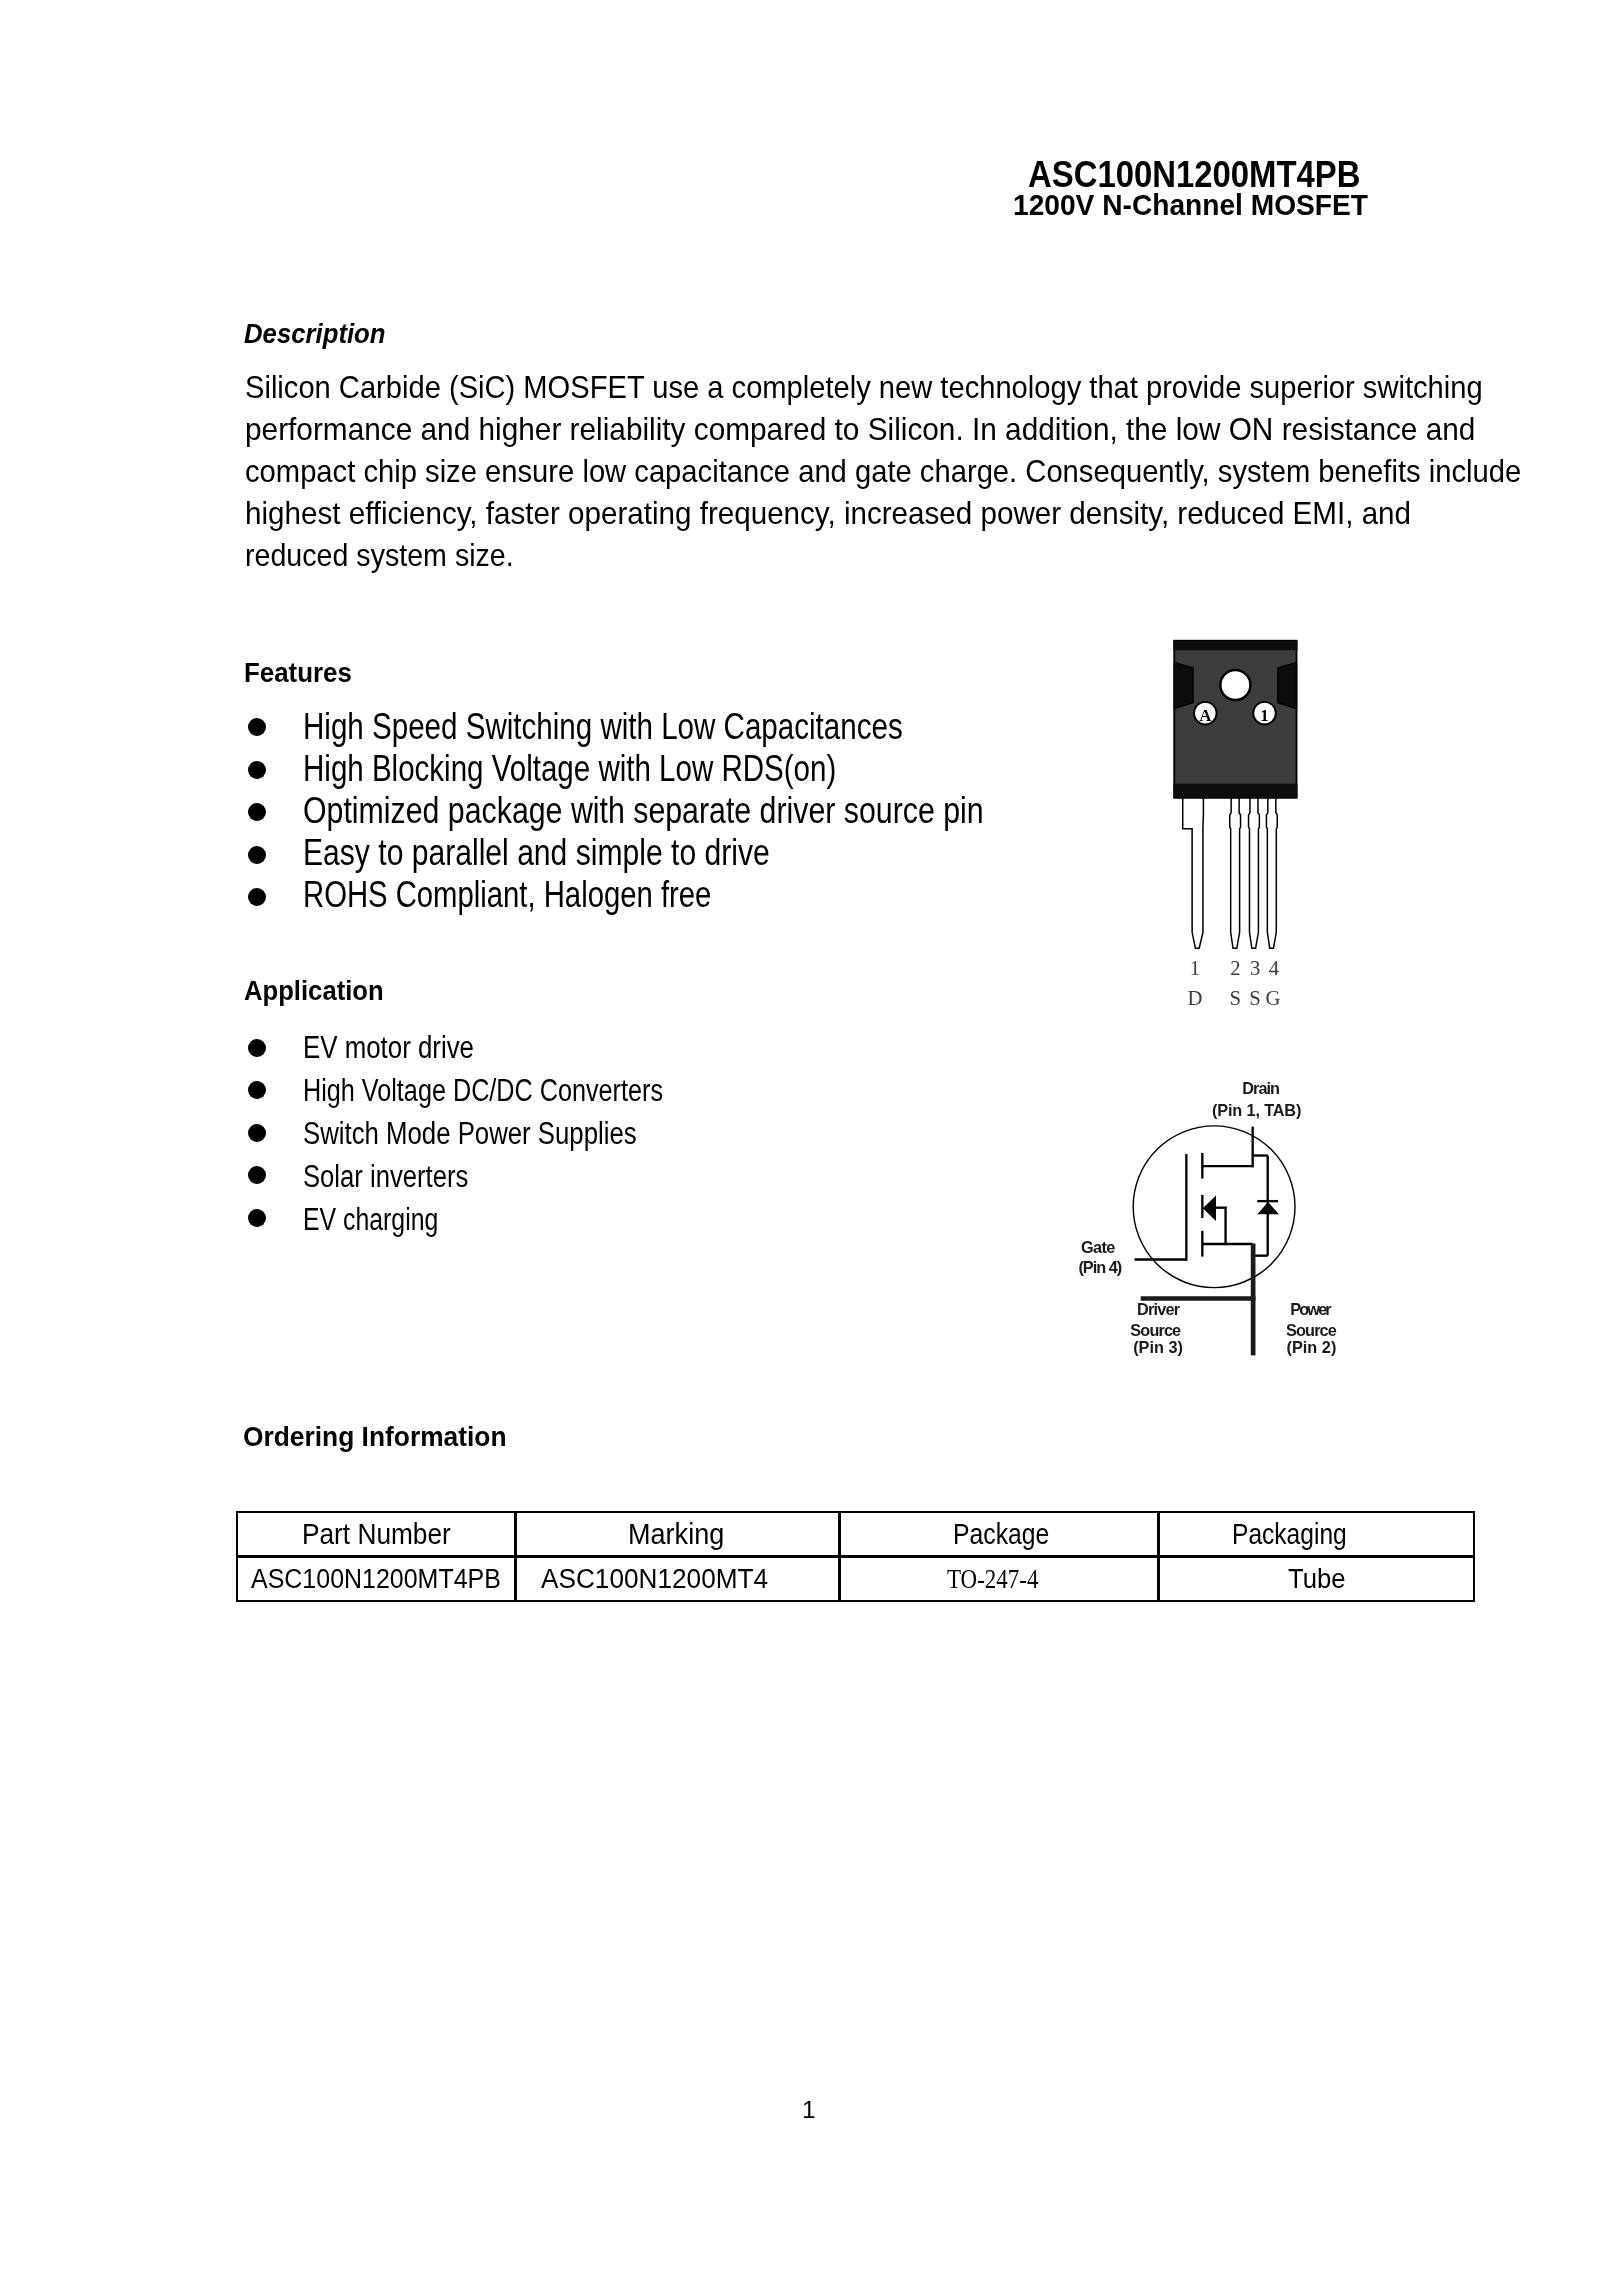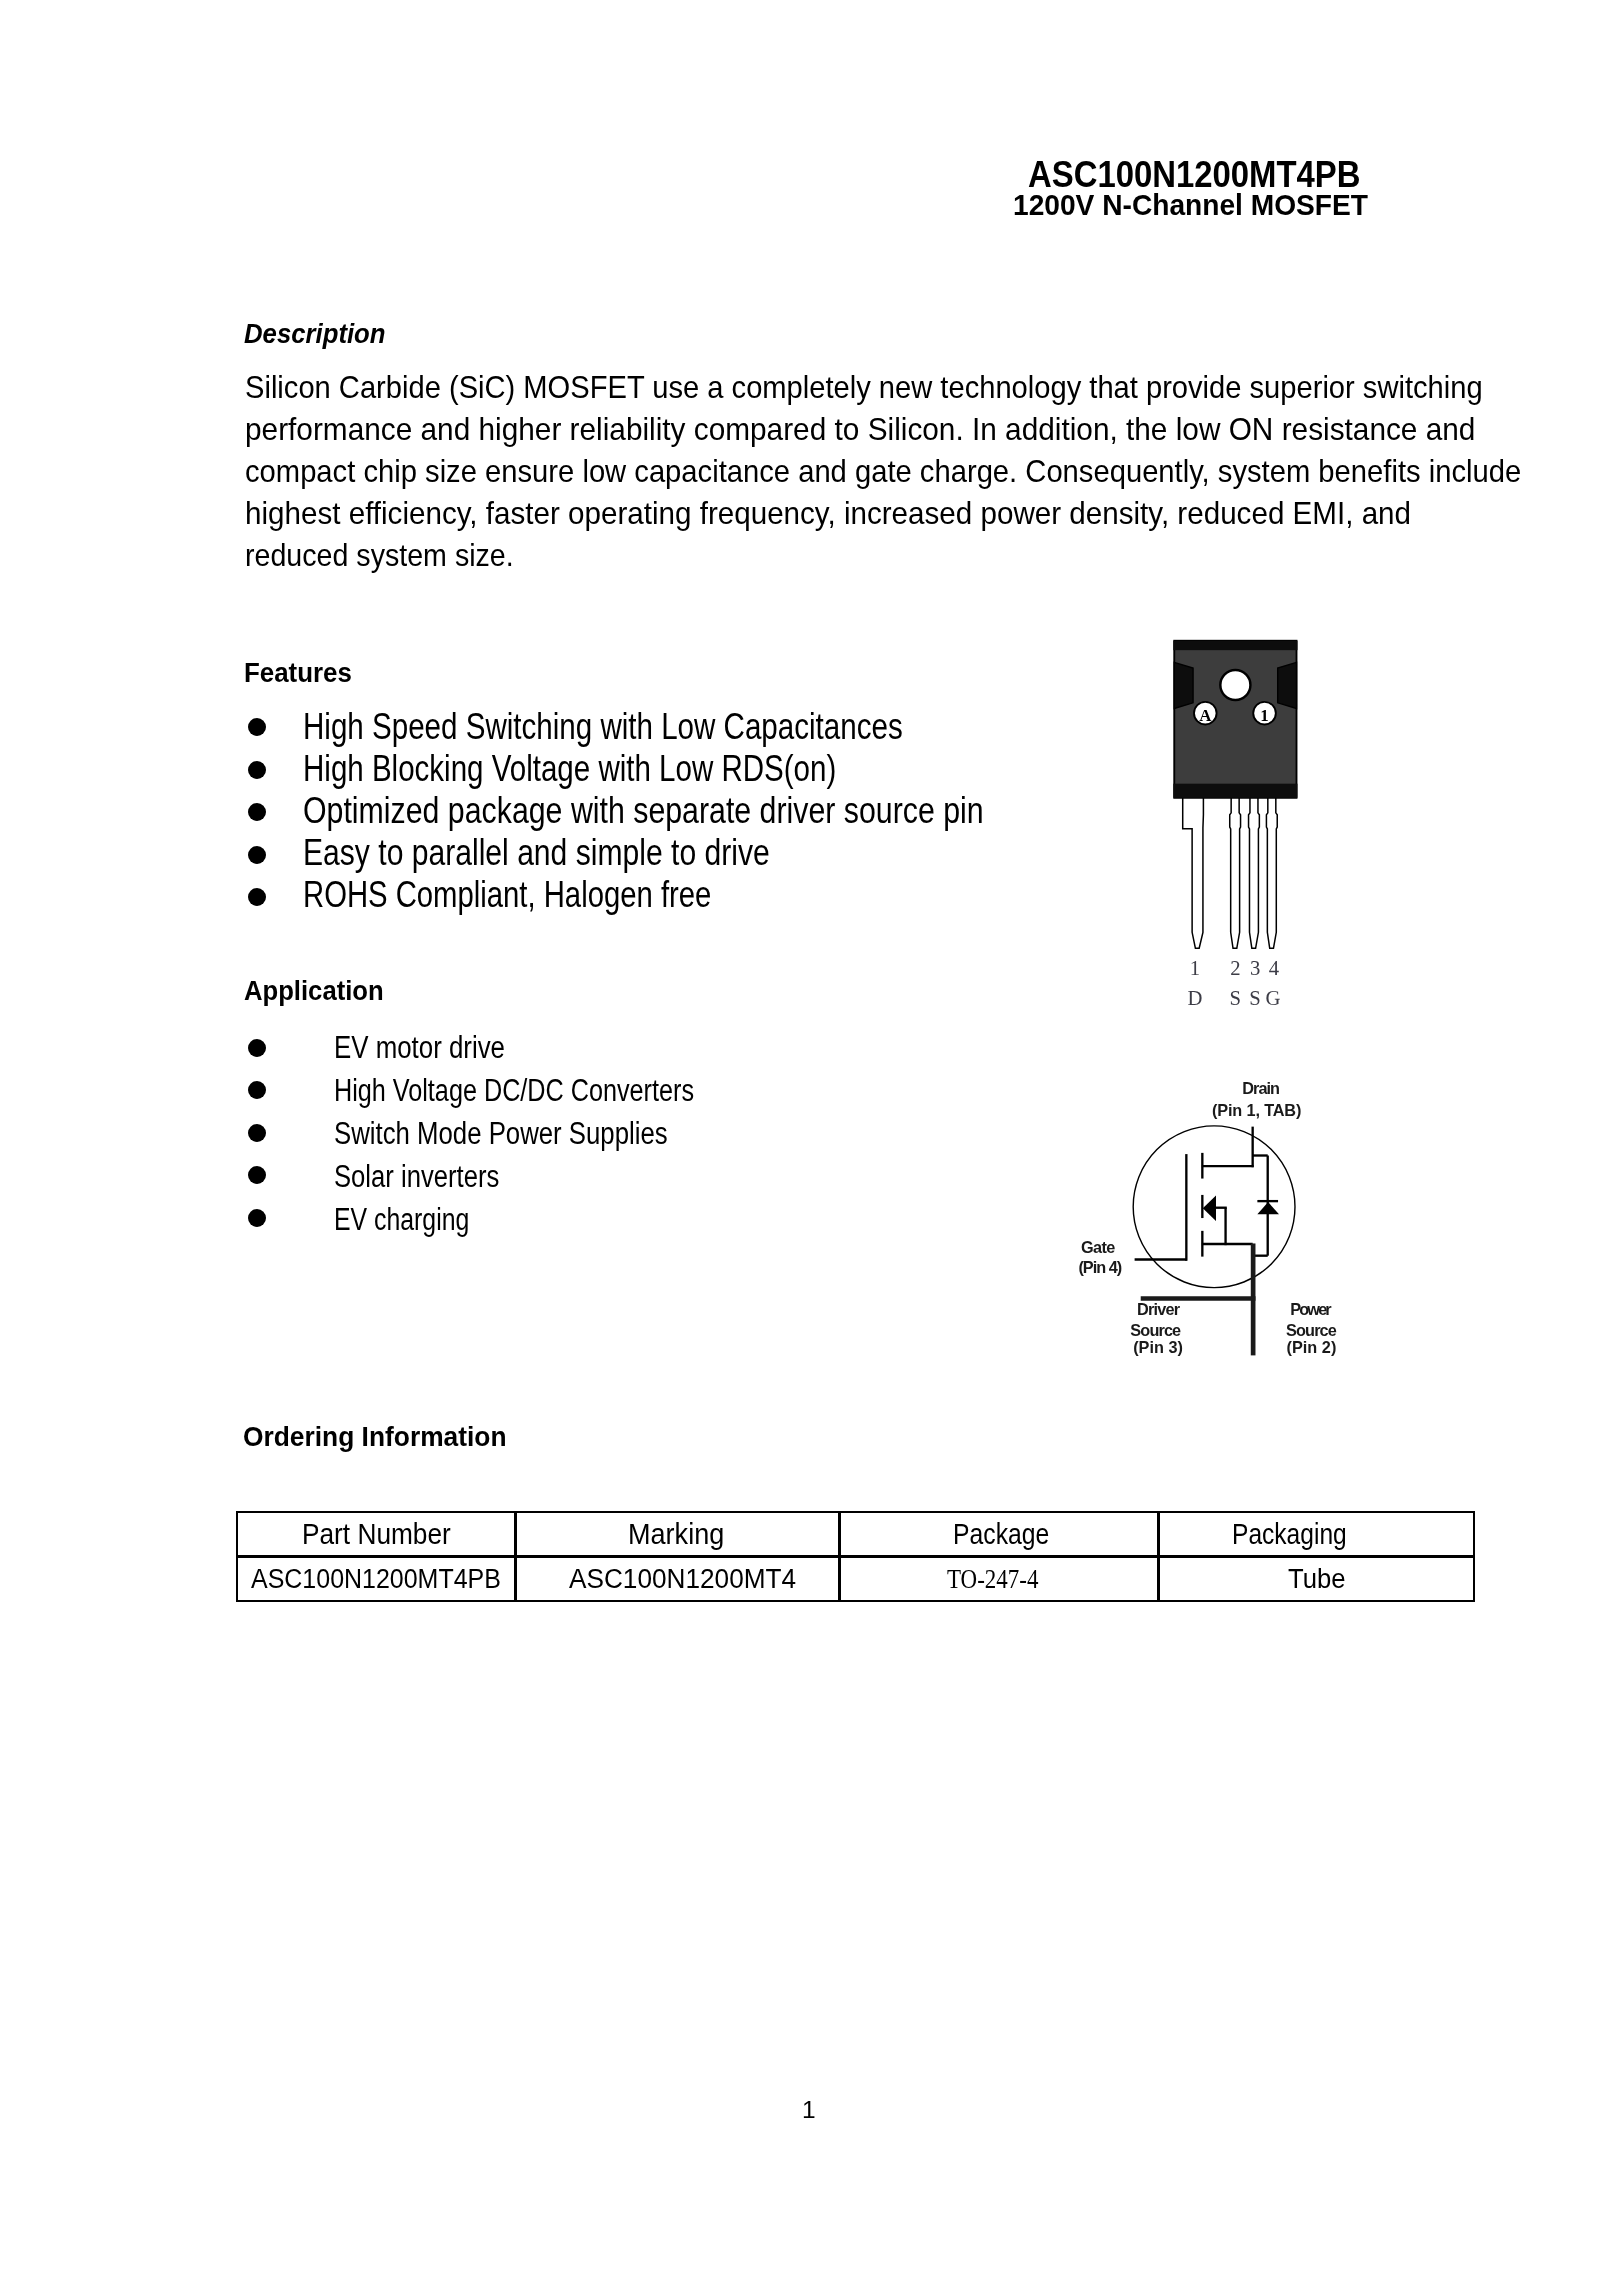--- a/index.html
+++ b/index.html
@@ -3,21 +3,21 @@
 <meta charset="utf-8">
 <style>
 html,body{margin:0;padding:0;background:#fff;}
 #page{position:relative;width:1620px;height:2291px;background:#fff;overflow:hidden;
   font-family:"Liberation Sans",sans-serif;color:#000;}
 .abs{position:absolute;white-space:nowrap;}
 .sx{display:inline-block;transform-origin:0 50%;}
 .h{font-weight:bold;font-size:27px;line-height:27px;}
 .body{font-size:32px;line-height:42px;}
 .li{font-size:36px;line-height:42px;}
-.lia{font-size:31px;line-height:43px;margin-left:31px;}
+.lia{font-size:31px;line-height:43px;}
 .li .sx,.lia .sx,.body .sx{display:block;transform-origin:0 50%;}
 .bullet{position:absolute;width:18px;height:18px;border-radius:50%;background:#000;}
 </style>
 </head>
 <body>
 <div id="page">
 
   <div class="abs" style="left:1028px;top:157px;font-weight:bold;font-size:36px;line-height:36px;">
     <span class="sx" style="transform:scaleX(0.913);">ASC100N1200MT4PB</span>
   </div>
@@ -167,20 +167,20 @@
   <div class="abs" style="left:514px;top:1511px;width:2.8px;height:91px;background:#000;"></div>
   <div class="abs" style="left:838px;top:1511px;width:2.8px;height:91px;background:#000;"></div>
   <div class="abs" style="left:1157px;top:1511px;width:2.8px;height:91px;background:#000;"></div>
   <div class="abs" style="left:1473px;top:1511px;width:2.4px;height:91px;background:#000;"></div>
 
   <div class="abs" style="left:302px;top:1520px;font-size:29px;line-height:29px;"><span class="sx" style="transform:scaleX(0.905);">Part Number</span></div>
   <div class="abs" style="left:628px;top:1520px;font-size:29px;line-height:29px;"><span class="sx" style="transform:scaleX(0.933);">Marking</span></div>
   <div class="abs" style="left:953px;top:1520px;font-size:29px;line-height:29px;"><span class="sx" style="transform:scaleX(0.853);">Package</span></div>
   <div class="abs" style="left:1232px;top:1520px;font-size:29px;line-height:29px;"><span class="sx" style="transform:scaleX(0.847);">Packaging</span></div>
   <div class="abs" style="left:251px;top:1566px;font-size:27px;line-height:27px;"><span class="sx" style="transform:scaleX(0.925);">ASC100N1200MT4PB</span></div>
-  <div class="abs" style="left:569px;top:1566px;font-size:27px;line-height:27px;"><span class="sx" style="transform:scaleX(0.970);">ASC100N1200MT4</span></div>
+  <div class="abs" style="left:541px;top:1566px;font-size:27px;line-height:27px;"><span class="sx" style="transform:scaleX(0.970);">ASC100N1200MT4</span></div>
   <div class="abs" style="left:947px;top:1566px;font-size:27px;line-height:27px;font-family:Liberation Serif, serif;"><span class="sx" style="transform:scaleX(0.851);">TO-247-4</span></div>
   <div class="abs" style="left:1288px;top:1566px;font-size:27px;line-height:27px;"><span class="sx" style="transform:scaleX(0.95);">Tube</span></div>
 
   <div class="abs" style="left:802px;top:2098px;font-size:24.5px;line-height:24.5px;">1</div>
 
 </div>
 
 
 </body></html>

